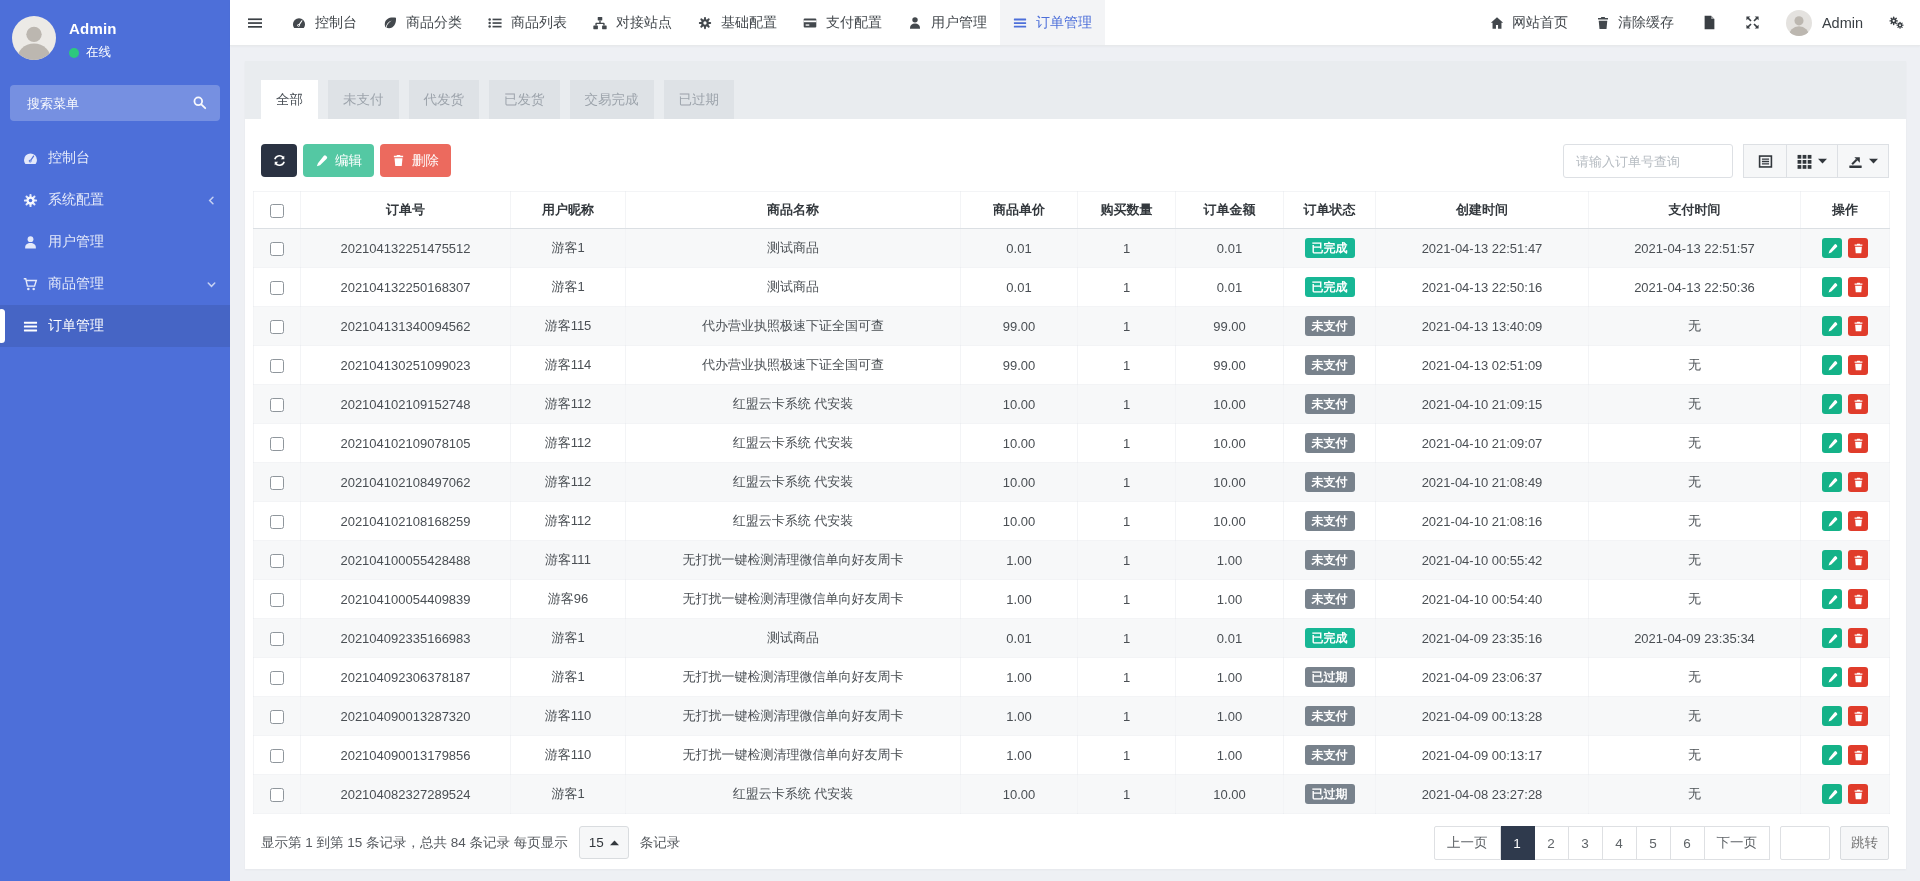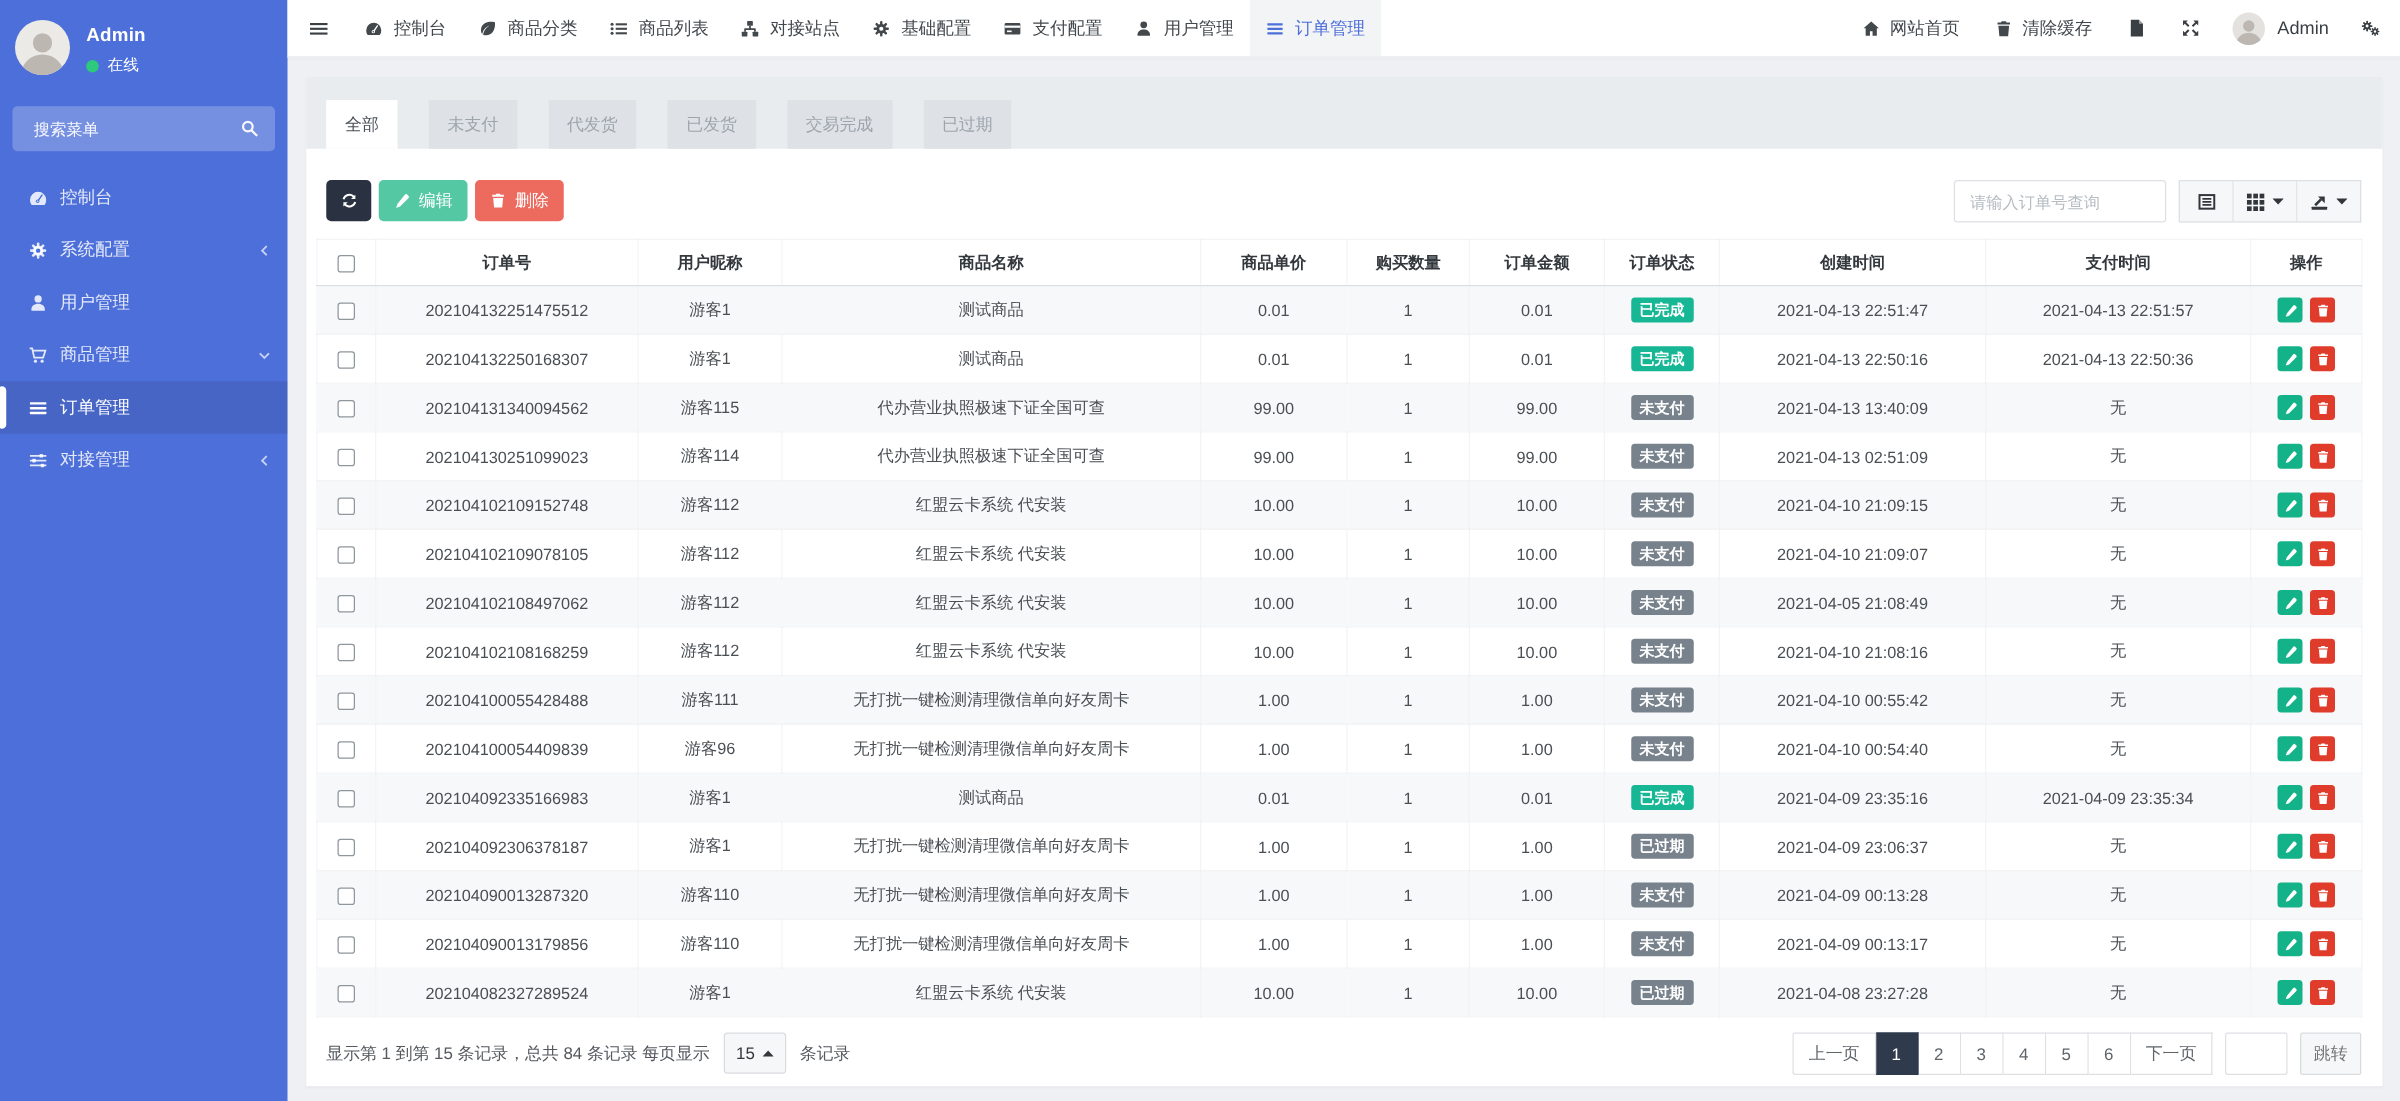--- a/index.html
+++ b/index.html
@@ -58,21 +58,21 @@
   .nav-right{margin-left:auto;display:flex;align-items:stretch;padding-right:2px}
   .nav-right .nav-item{padding:0 14px;gap:8px}
   .nav-iconbtn{display:flex;align-items:center;padding:0 14px;cursor:pointer;color:#3a3f44}
   .nav-iconbtn svg{width:15px;height:15px}
   .nav-user{display:flex;align-items:center;gap:10px;padding:0 12px;cursor:pointer}
   .nav-avatar{width:26px;height:26px;border-radius:50%;background:#e4e2df;display:flex;align-items:center;justify-content:center;overflow:hidden}
   .nav-user-name{font-size:14.5px;color:#3a3f44}
   
   .content{padding:15px 14px 0 15px;flex:1}
   .card{background:#fff;box-shadow:0 1px 2px rgba(0,0,0,.04);height:808px;display:flex;flex-direction:column}
-  .tabs-bar{background:var(--strip-bg);padding:19px 16px 12px 16px;display:flex;gap:25px;height:58px}
+  .tabs-bar{background:var(--strip-bg);padding:19px 16px 12px 16px;display:flex;gap:10px;height:58px}
   .tab{height:39px;padding:0 14px;display:flex;align-items:center;background:var(--tab-inactive);color:#9da4ac;font-size:13.5px;cursor:pointer;border:1px solid transparent;border-bottom:none}
   .tab.active{background:#fff;color:#4a5057}
   .card-body{padding:25px 17px 0 8px;flex:1;display:flex;flex-direction:column}
   .toolbar{display:flex;align-items:flex-start;margin-left:8px}
   .tbtn{height:33px;border:none;border-radius:4px;display:inline-flex;align-items:center;justify-content:center;gap:7px;color:#fff;font-size:13.5px;font-family:inherit;cursor:pointer;padding:0 12px}
   .tbtn svg{width:13px;height:13px}
   .tbtn.dark{background:var(--dark-btn);width:36px;padding:0}
   .tbtn.green{background:var(--green-btn)}
   .tbtn.red{background:var(--red-btn)}
   .tbtn + .tbtn{margin-left:6px}
@@ -199,40 +199,20 @@
       <div class="menu-item active">
         <span class="mi-icon">
           <svg viewBox="0 0 16 16" width="15" height="15" fill="currentColor">
             <rect x="1" y="2.9" width="14" height="2.1" rx=".4"></rect>
             <rect x="1" y="7" width="14" height="2.1" rx=".4"></rect>
             <rect x="1" y="11.1" width="14" height="2.1" rx=".4"></rect>
           </svg>
         </span>
         <span class="mi-label">订单管理</span>
       </div>
-      <div class="menu-item">
-        <span class="mi-icon">
-          <svg viewBox="0 0 16 16" width="15" height="15">
-            <g stroke="currentColor" stroke-width="1.5">
-              <path d="M1 3.9h14M1 8h14M1 12.1h14"></path>
-            </g>
-            <g fill="currentColor">
-              <rect x="9.2" y="2.4" width="3" height="3" rx=".6"></rect>
-              <rect x="3" y="6.5" width="3" height="3" rx=".6"></rect>
-              <rect x="10.2" y="10.6" width="3" height="3" rx=".6"></rect>
-            </g>
-          </svg>
-        </span>
-        <span class="mi-label">对接管理</span>
-        <span class="mi-chevron">
-          <svg viewBox="0 0 10 10" width="9" height="9" fill="none" stroke="currentColor" stroke-width="1.7" stroke-linecap="round">
-            <path d="M6.6 1.4 3 5l3.6 3.6"></path>
-          </svg>
-        </span>
-      </div>
     </nav>
 </aside>
 
 <div class="main">
   <header class="navbar">
     <span class="nav-burger">
         <span>
           <svg viewBox="0 0 16 16" width="16" height="16" fill="currentColor">
             <rect x="1" y="3.4" width="14" height="1.7"></rect>
             <rect x="1" y="7.2" width="14" height="1.7"></rect>
@@ -682,21 +662,21 @@
               </tr>
               <tr>
                 <td><span class="checkbox"></span></td>
                 <td>202104102108497062</td>
                 <td>游客112</td>
                 <td>红盟云卡系统 代安装</td>
                 <td>10.00</td>
                 <td>1</td>
                 <td>10.00</td>
                 <td><span class="badge secondary">未支付</span></td>
-                <td>2021-04-05 21:08:49</td>
+                <td>2021-04-10 21:08:49</td>
                 <td>无</td>
                 <td><span class="row-actions">
                     <button class="abtn edit">
                       <span>
                         <svg viewBox="0 0 16 16" width="13" height="13" fill="currentColor">
                           <path d="M10.9 2.2a1.8 1.8 0 0 1 2.6 0l.9.9a1.8 1.8 0 0 1 0 2.6l-8.2 8.2-3.9 1.3L3.6 11.3z"></path>
                         </svg>
                       </span>
                     </button>
                     <button class="abtn delete">

